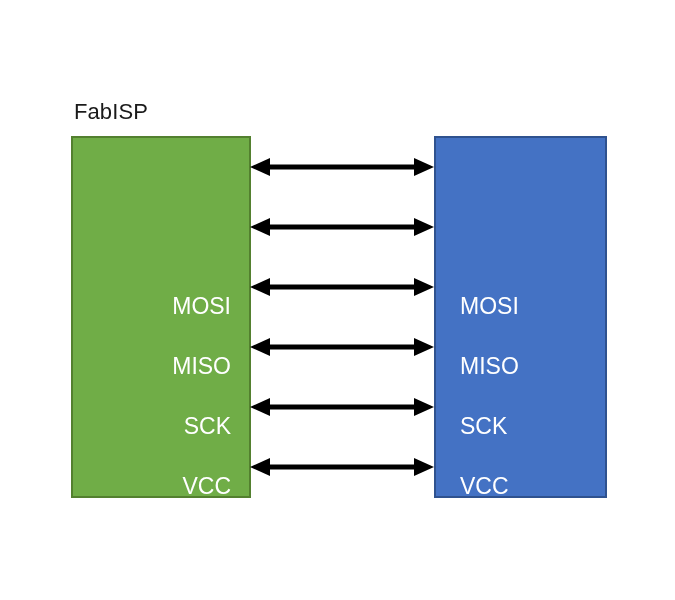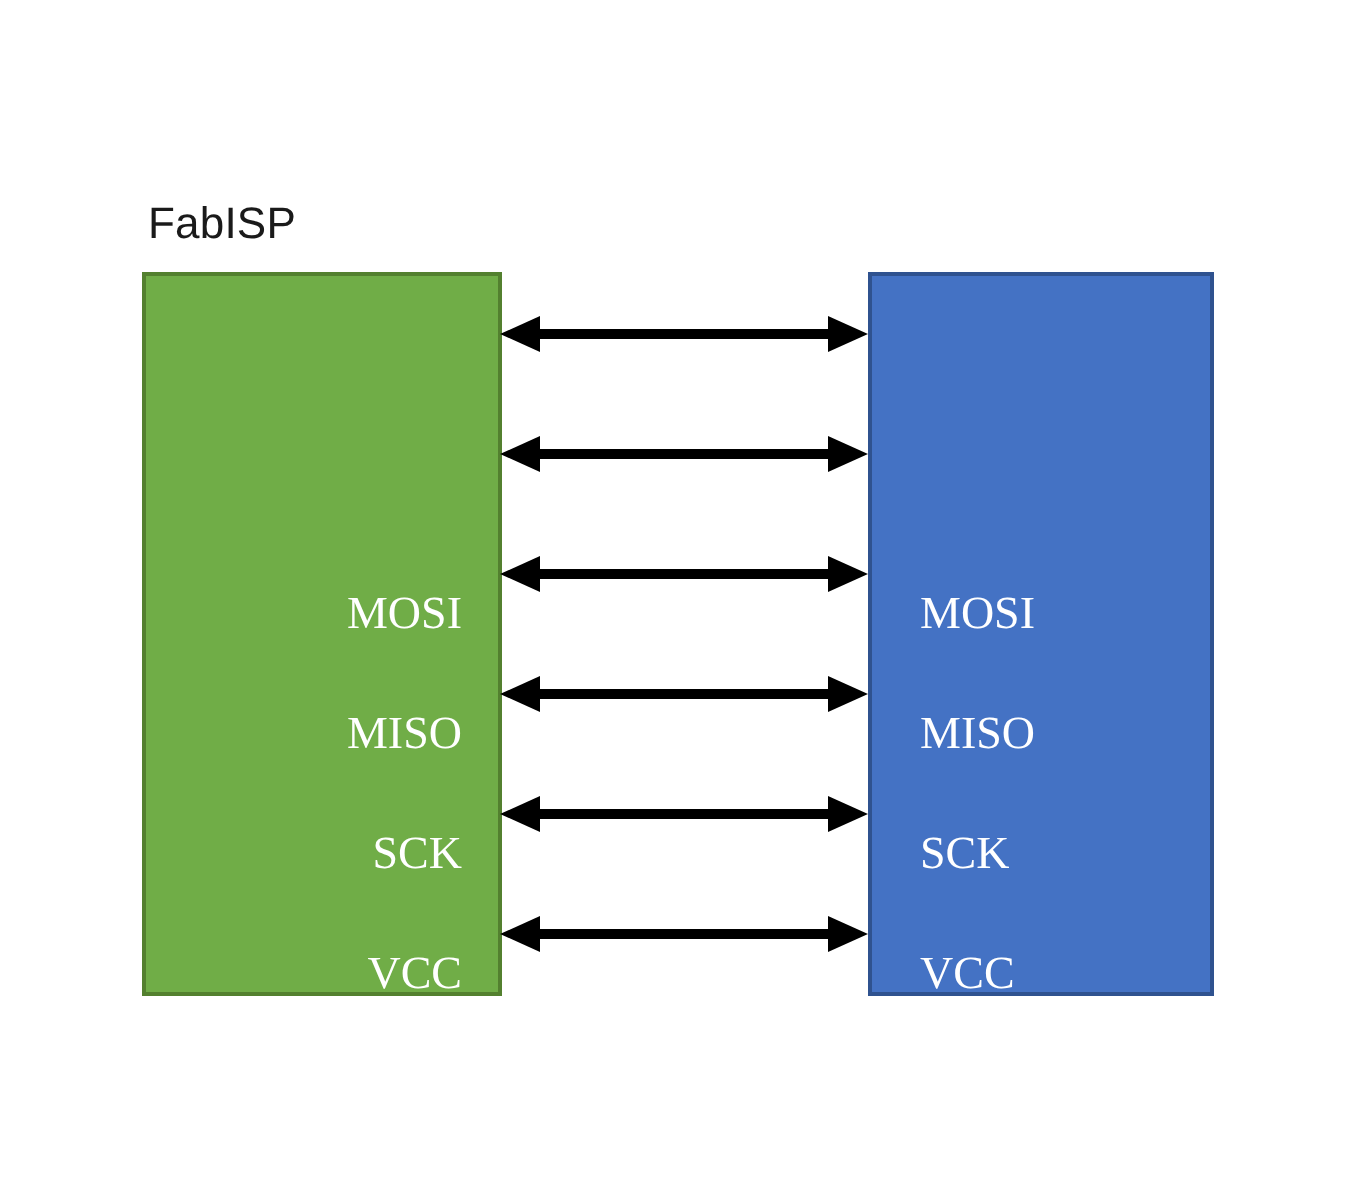--- a/index.html
+++ b/index.html
@@ -55,21 +55,20 @@
   }
 
   
   .pin-label {
     position: absolute;
     font-size: 23px;
     line-height: 23px;
     color: #ffffff;
     white-space: nowrap;
     height: 23px;
-    font-family: Liberation Serif, serif;
   }
   .pin-label.left  { right: 18px; text-align: right; }
   .pin-label.right { left: 24px;  text-align: left;  }
 
   
   #arrow-layer {
     position: absolute;
     left: 0;
     top: 0;
     width: 675px;

